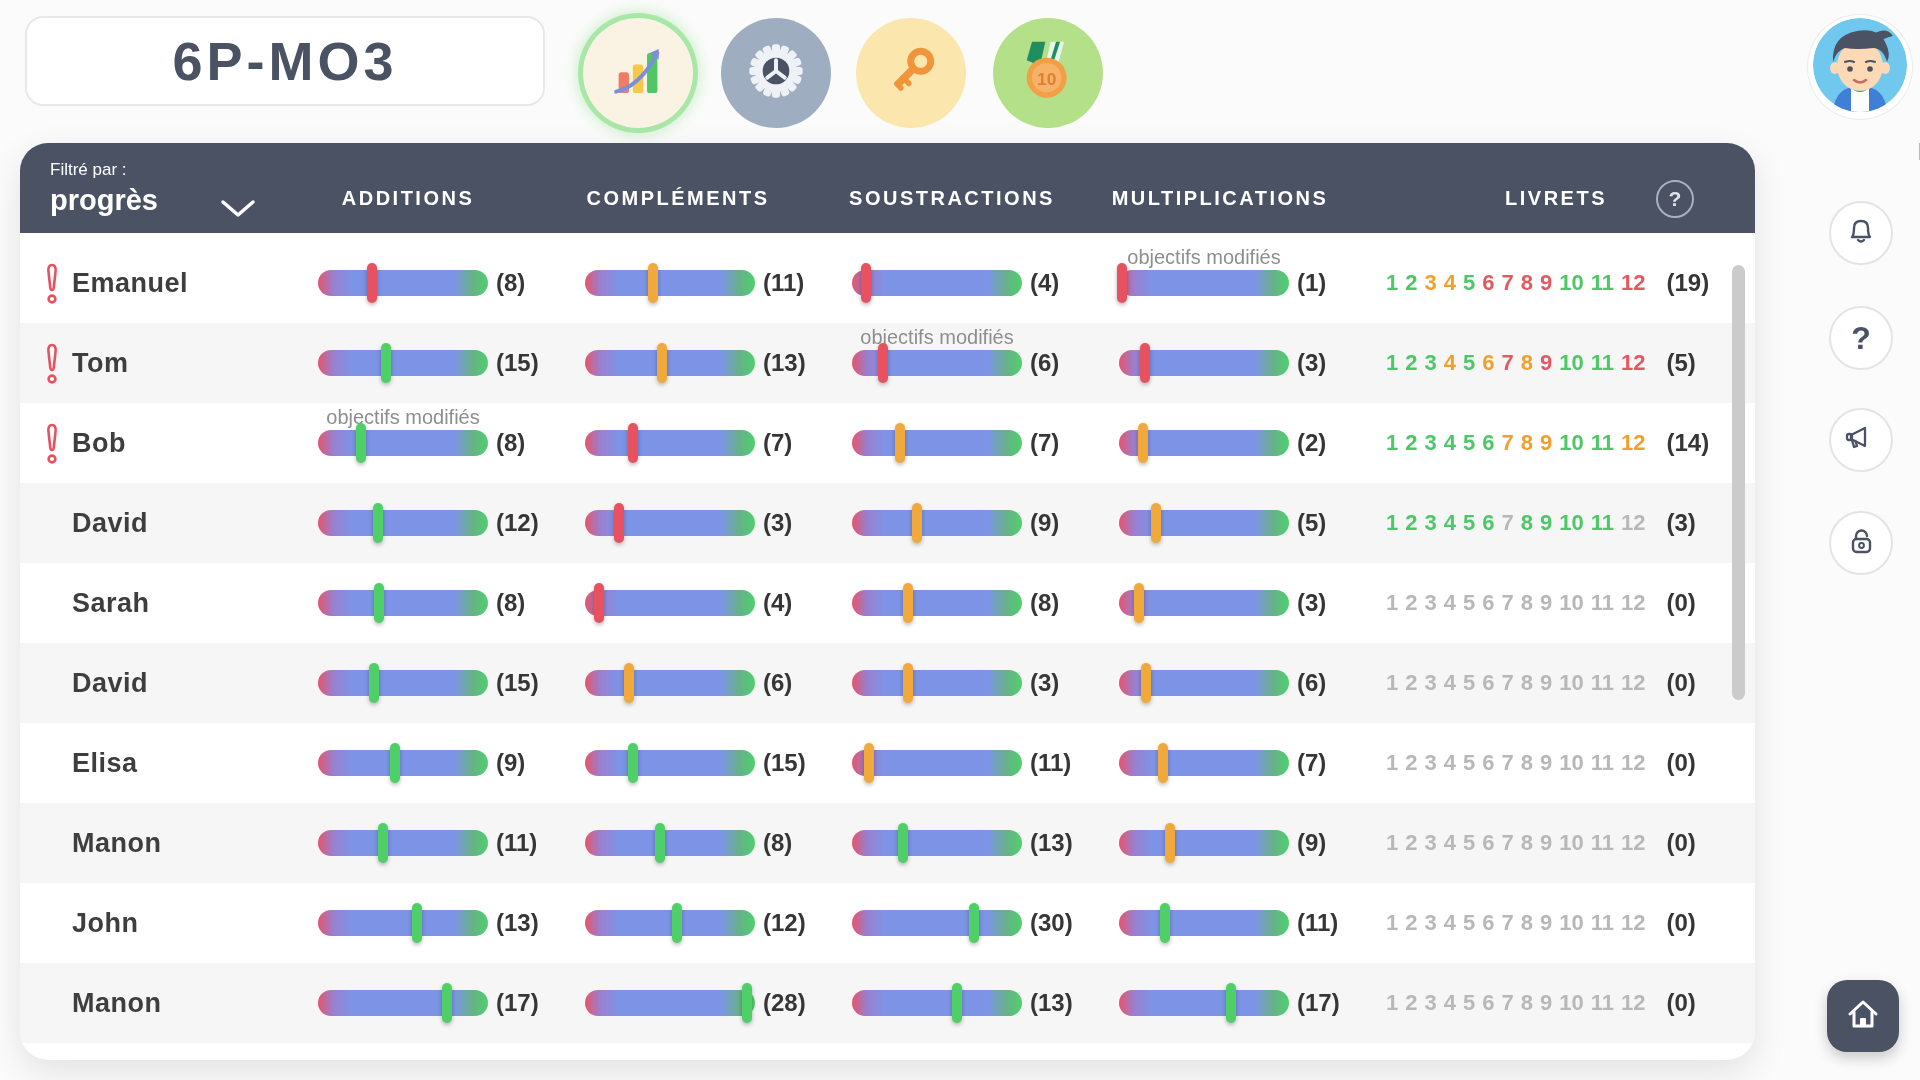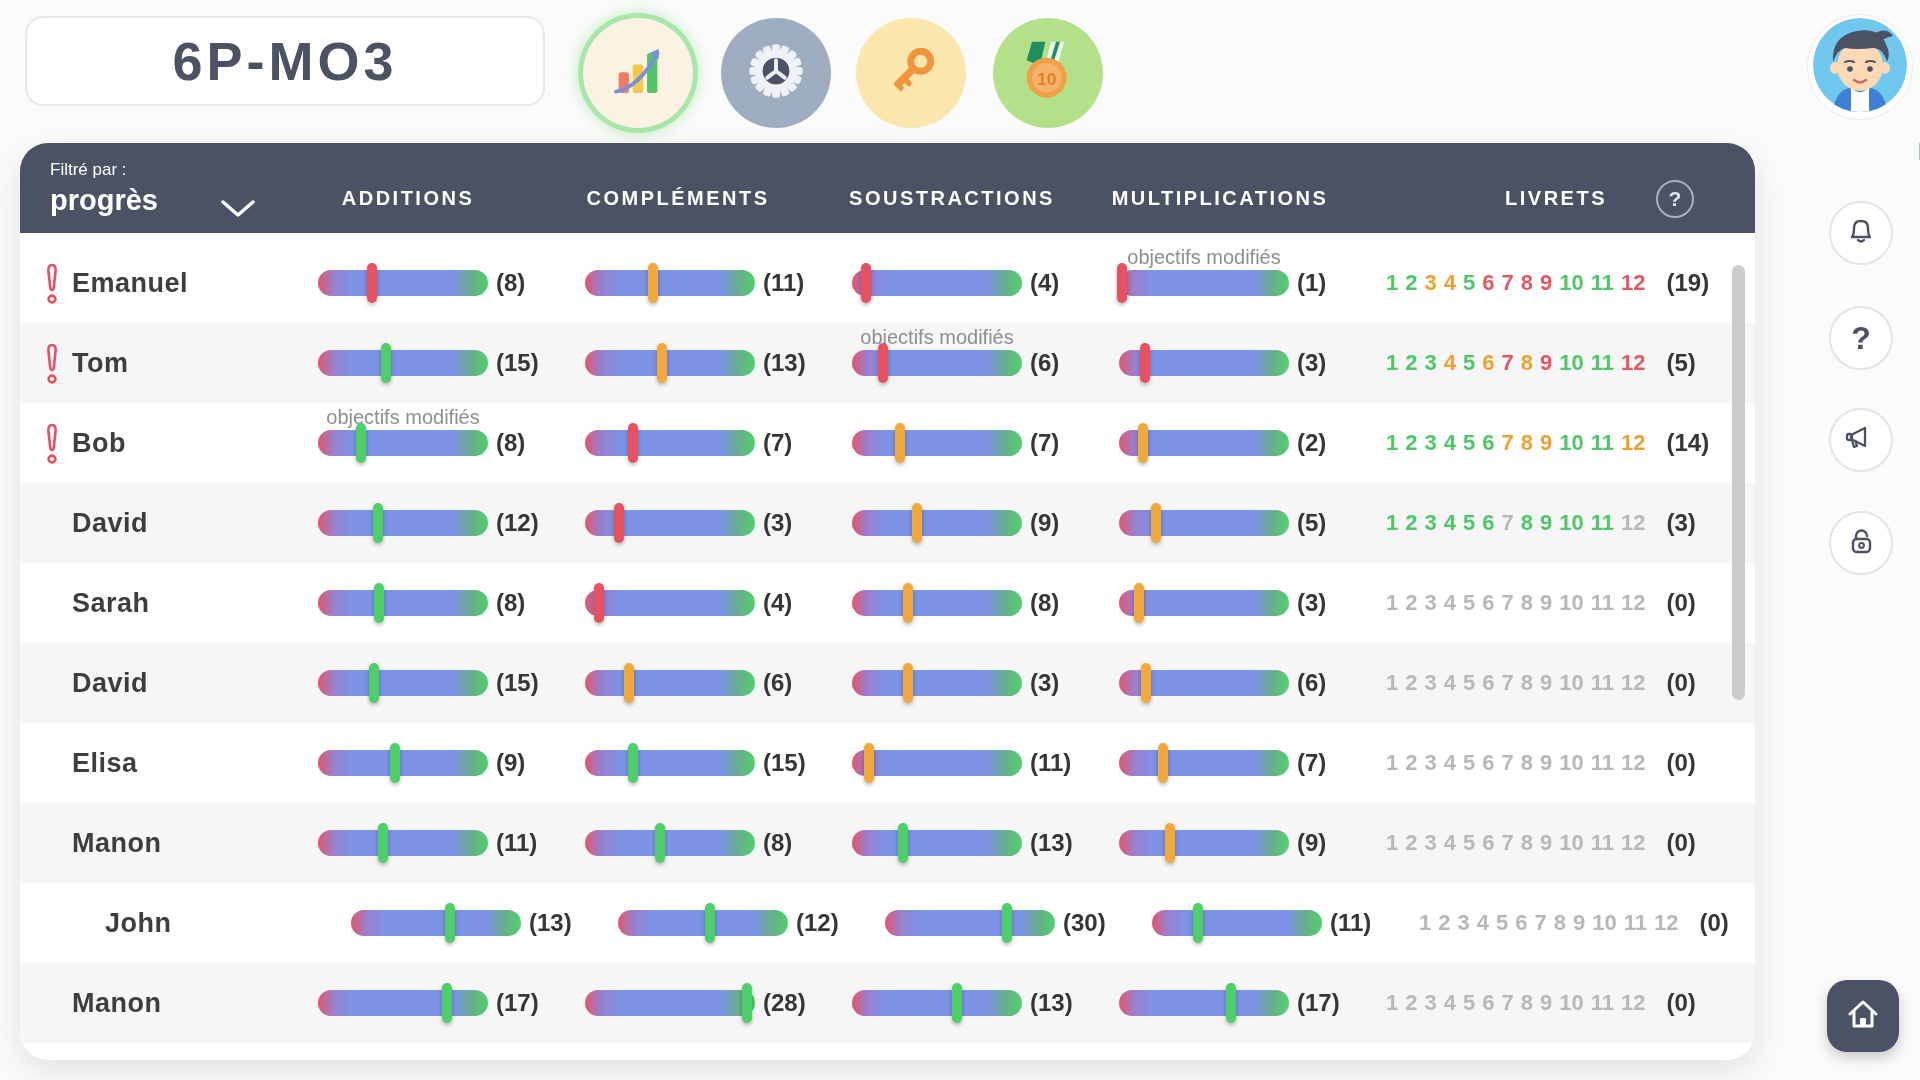--- a/index.html
+++ b/index.html
@@ -439,21 +439,21 @@
           <span class="livret-num" style="color: rgb(184, 184, 184);">6</span>
           <span class="livret-num" style="color: rgb(184, 184, 184);">7</span>
           <span class="livret-num" style="color: rgb(184, 184, 184);">8</span>
           <span class="livret-num" style="color: rgb(184, 184, 184);">9</span>
           <span class="livret-num" style="color: rgb(184, 184, 184);">10</span>
           <span class="livret-num" style="color: rgb(184, 184, 184);">11</span>
           <span class="livret-num" style="color: rgb(184, 184, 184);">12</span>
           <span class="livret-total">(0)</span>
         </div>
       </div>
-      <div class="row" style="top: 740px; margin-left: 33px;">
+      <div class="row" style="top: 740px;">
         <div class="student-name">John</div>
         <div class="bar" style="left: 298px;">
           <div class="marker" style="left: 58%; background: rgb(78, 207, 103);"></div>
         </div>
         <div class="count" style="left: 476px;">(13)</div>
         <div class="bar" style="left: 565px;">
           <div class="marker" style="left: 54%; background: rgb(78, 207, 103);"></div>
         </div>
         <div class="count" style="left: 743px;">(12)</div>
         <div class="bar" style="left: 832px;">

